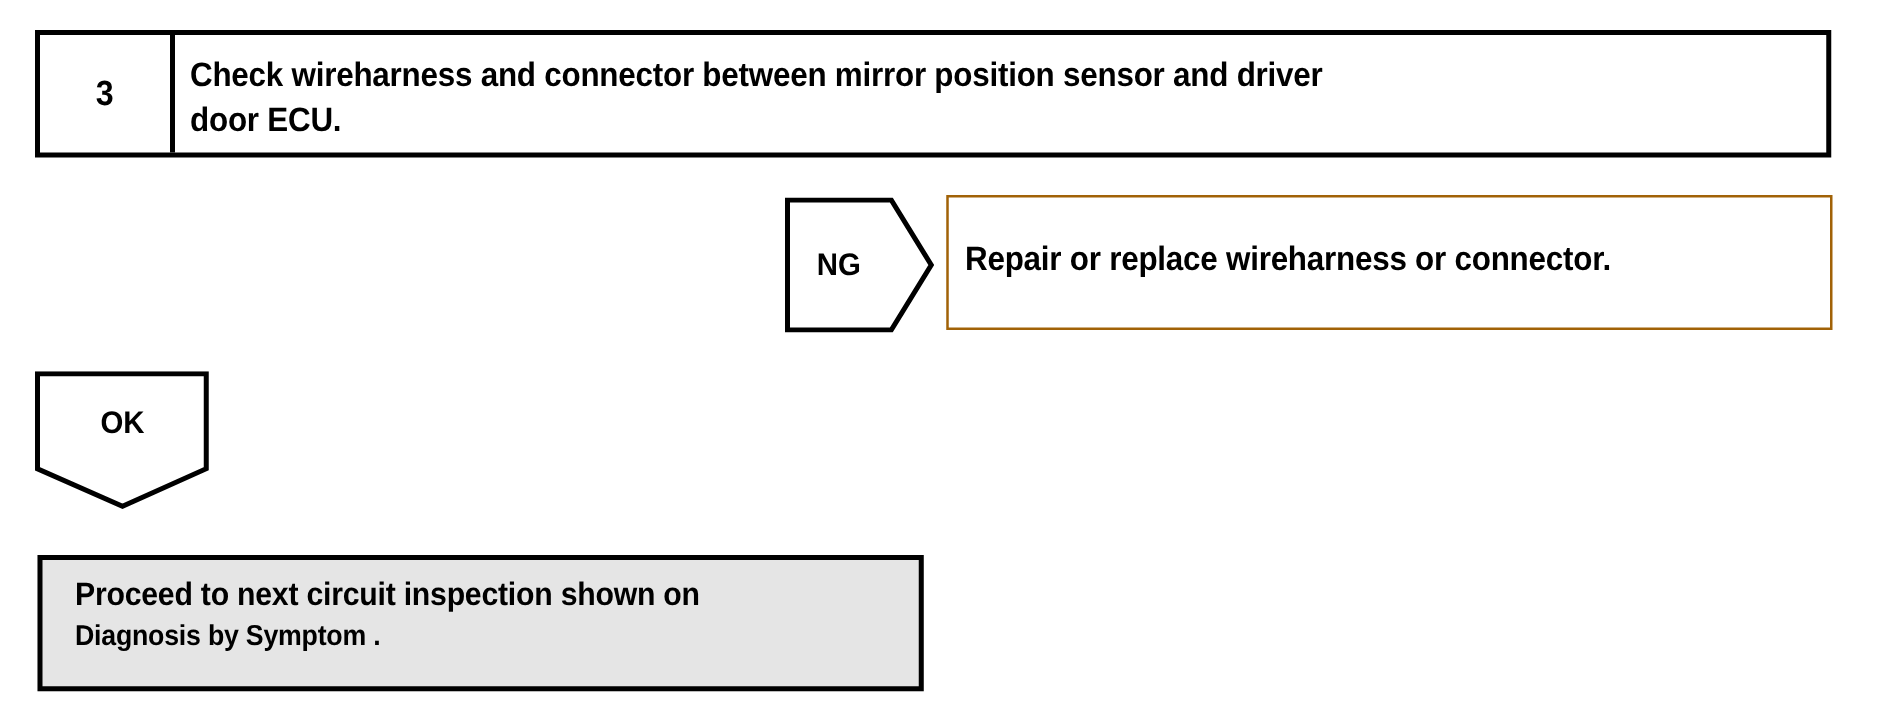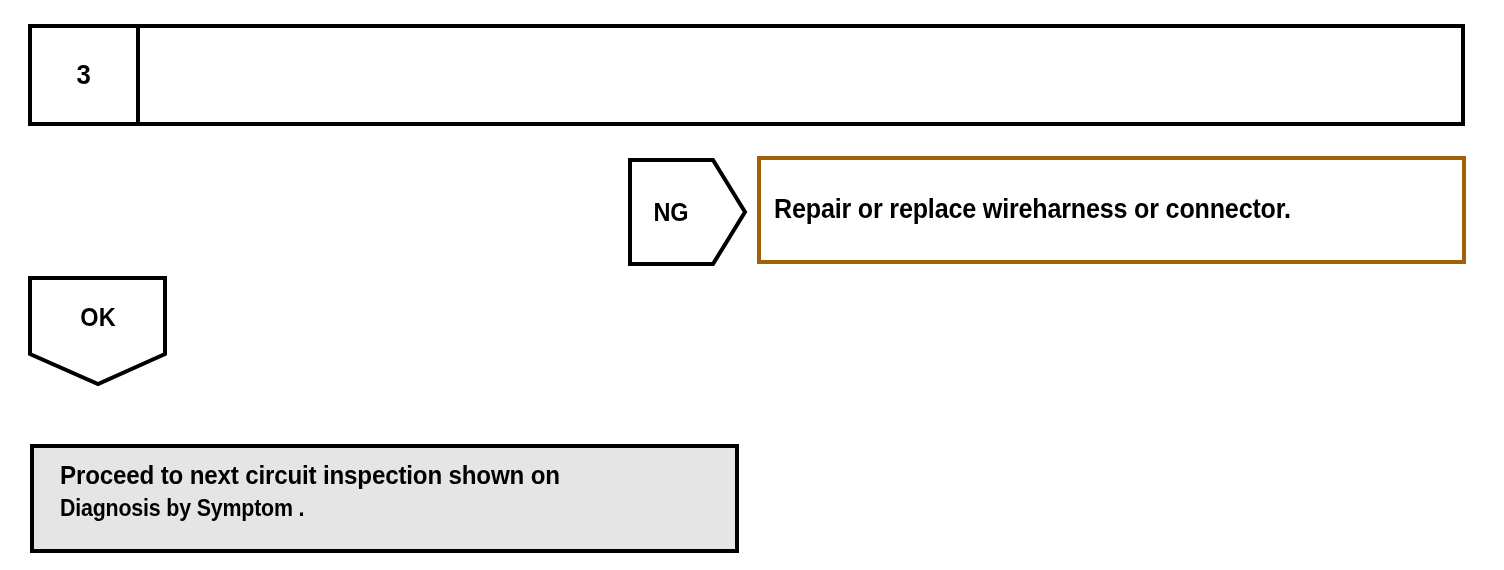--- a/index.html
+++ b/index.html
@@ -91,40 +91,40 @@
   }
 
   
   .repair-box {
     position: absolute;
     left: 757px;
     top: 156px;
     width: 709px;
     height: 108px;
     box-sizing: border-box;
-    border: 4px solid #a16207;
+    border: 2px solid #a16207;
     background: #ffffff;
   }
   .repair-text {
     position: absolute;
     left: 13px;
     top: 34px;
     font-size: 27px;
     font-weight: bold;
     white-space: nowrap;
     letter-spacing: -0.2px;
     transform: scaleX(0.93);
     transform-origin: left center;
   }
 
   
   .ok-arrow {
     position: absolute;
     left: 28px;
-    top: 276px;
+    top: 297px;
     width: 140px;
     height: 112px;
   }
   .ok-arrow svg { display: block; }
   .ok-label {
     position: absolute;
     left: 0;
     top: 0;
     width: 140px;
     height: 82px;
@@ -173,20 +173,24 @@
 </style>
 </head>
 <body>
 
 <div id="canvas">
 
   <div class="step-row">
     <div class="step-number-cell">
       <span class="step-number-text">3</span>
     </div>
+    <div class="step-body">
+      <div class="step-line">Check wireharness and connector between mirror position sensor and driver</div>
+      <div class="step-line">door ECU.</div>
+    </div>
   </div>
 
   <div class="ng-arrow">
     <svg width="120" height="108" viewBox="0 0 120 108">
       <polygon points="2,2 85,2 117,54 85,106 2,106" fill="#ffffff" stroke="#000000" stroke-width="4" stroke-linejoin="miter"></polygon>
     </svg>
     <div class="ng-label">NG</div>
   </div>
 
   <div class="repair-box">

